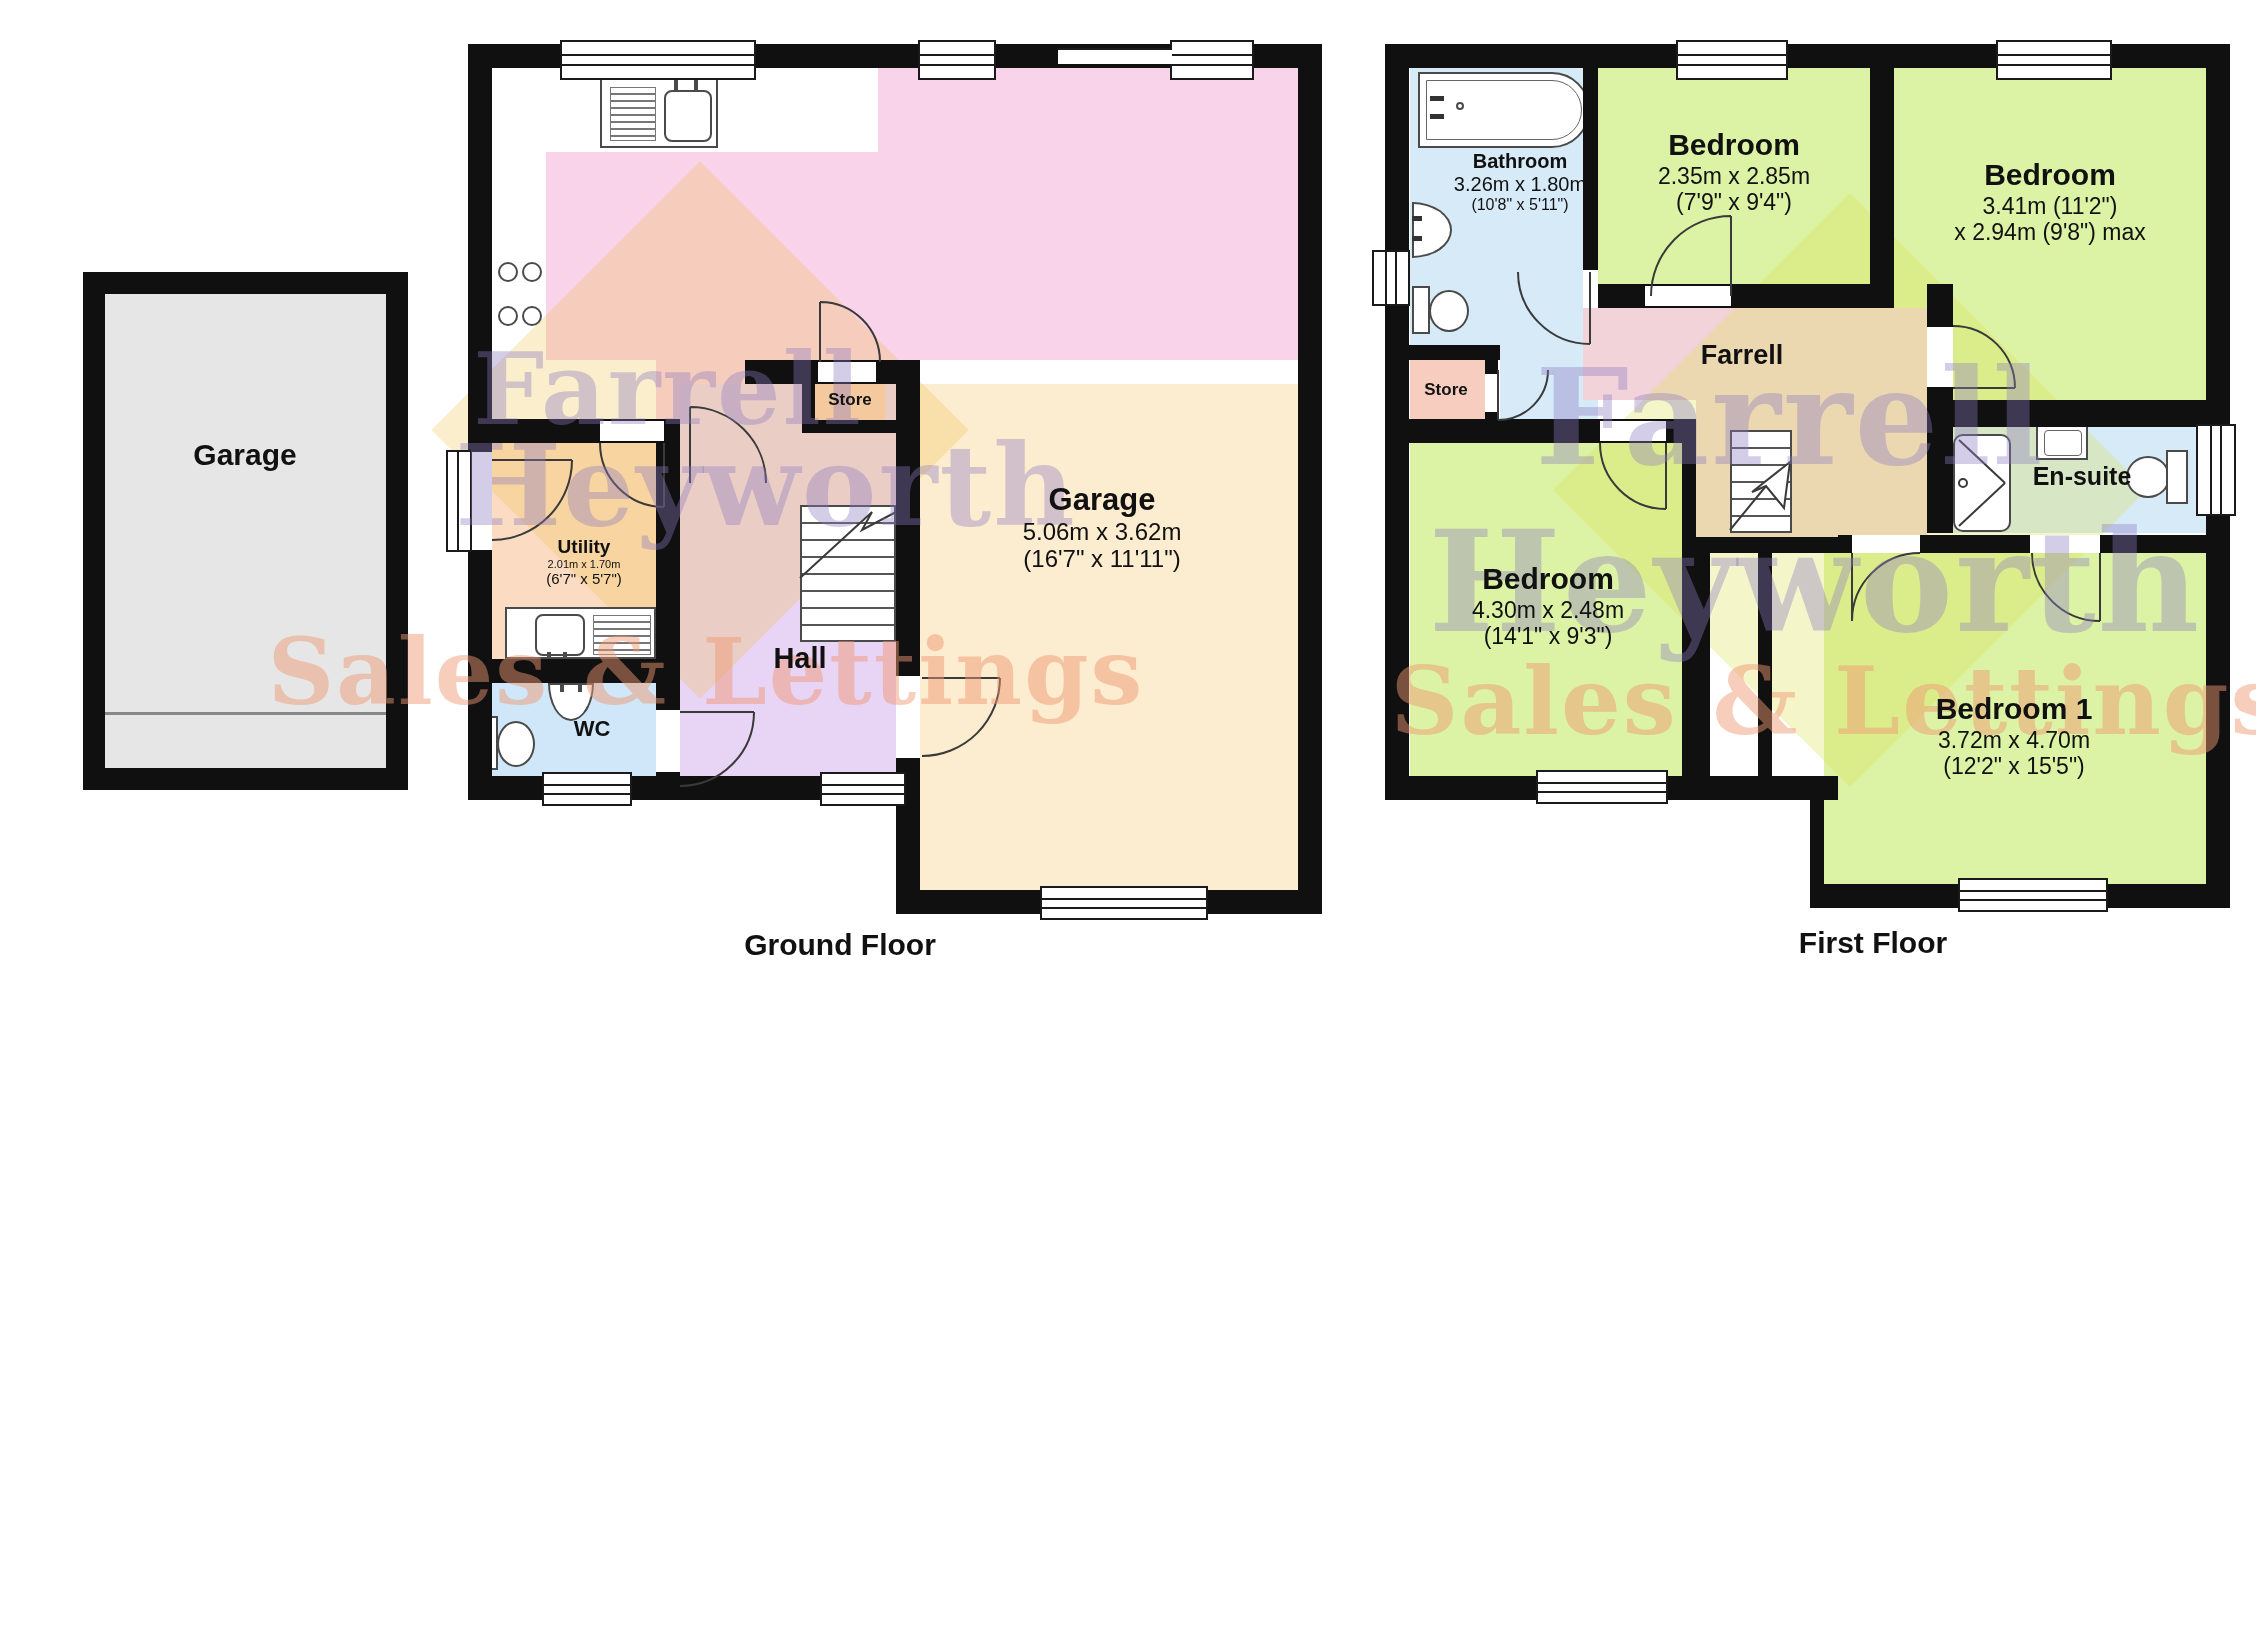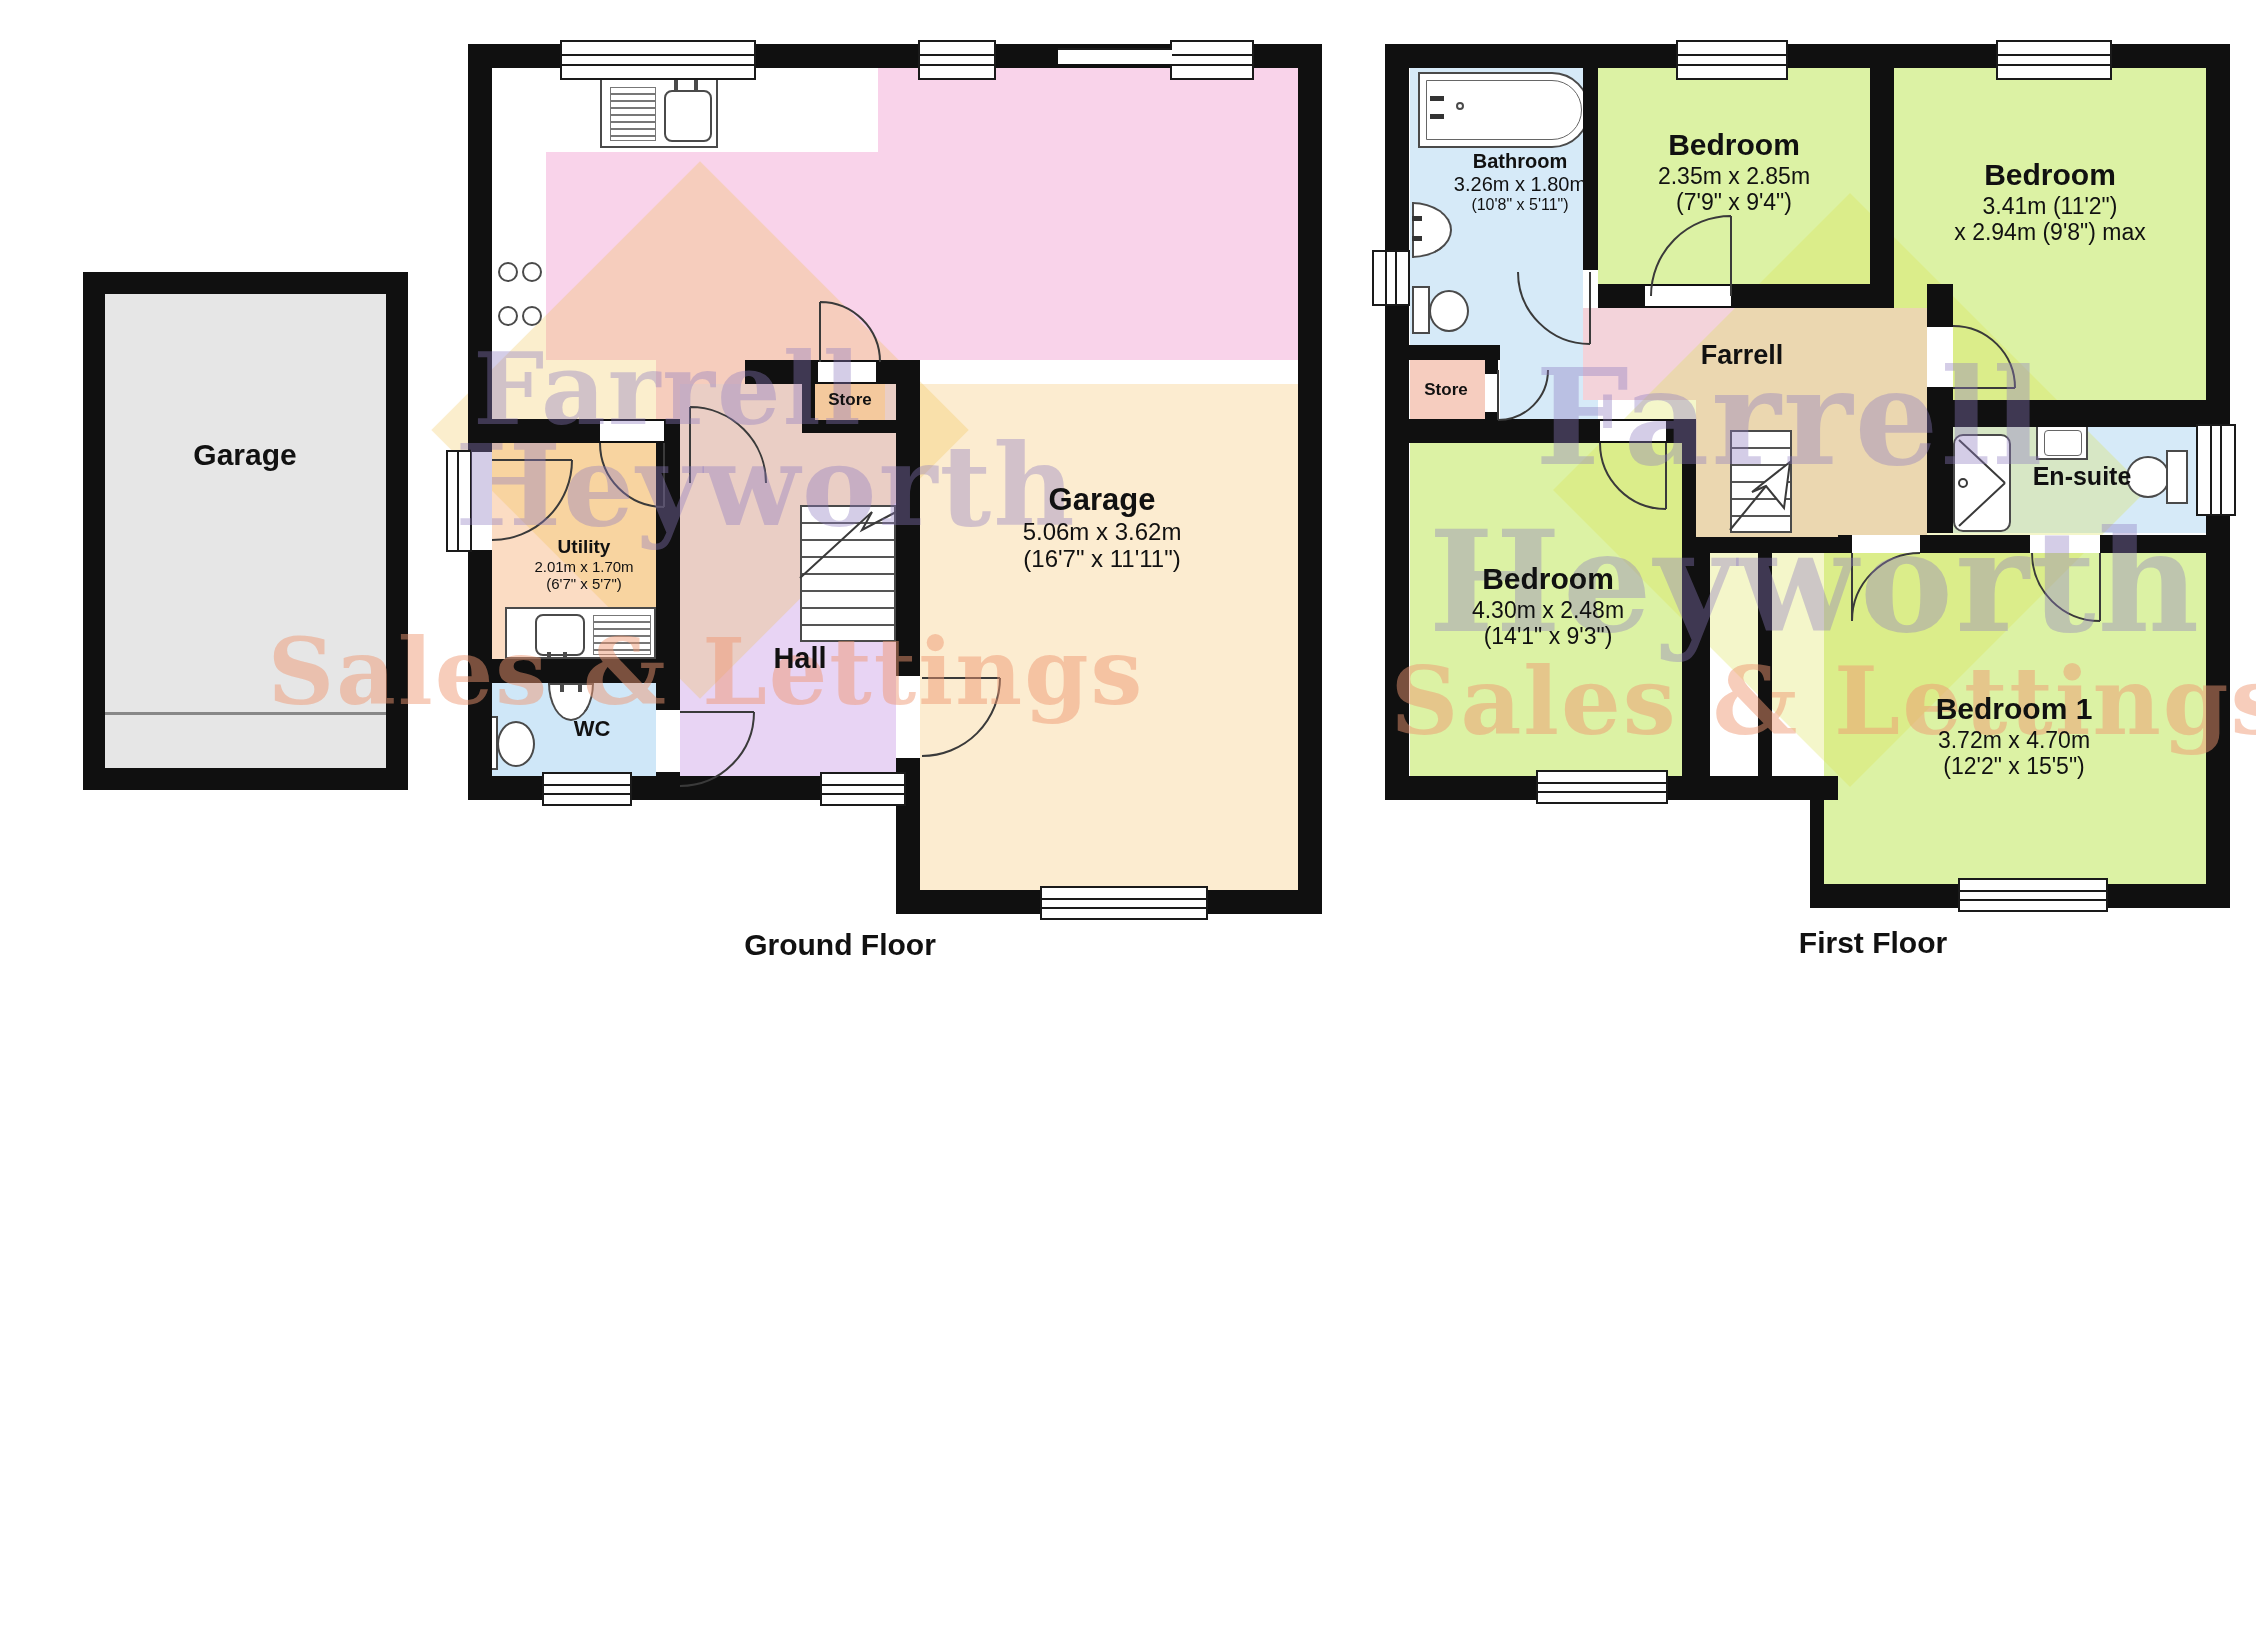--- a/index.html
+++ b/index.html
@@ -276,21 +276,21 @@
   <div class="rl" style="left:1102px;top:482px;">
     <div class="rn" style="font-size:31px;">Garage</div>
     <div style="font-size:24px;">5.06m x 3.62m</div>
     <div style="font-size:24px;">(16'7" x 11'11")</div>
   </div>
   <div class="rl" style="left:850px;top:390px;">
     <div class="rn" style="font-size:17px;">Store</div>
   </div>
   <div class="rl" style="left:584px;top:536px;">
     <div class="rn" style="font-size:19px;">Utility</div>
-    <div style="font-size:15px;">2.01m x 1.70m</div>
+    <div style="font-size:11px;">2.01m x 1.70m</div>
     <div style="font-size:15px;">(6'7" x 5'7")</div>
   </div>
   <div class="rl" style="left:592px;top:716px;">
     <div class="rn" style="font-size:22px;">WC</div>
   </div>
   <div class="rl" style="left:800px;top:642px;">
     <div class="rn" style="font-size:29px;">Hall</div>
   </div>
 
   <div class="rl" style="left:1520px;top:150px;">

